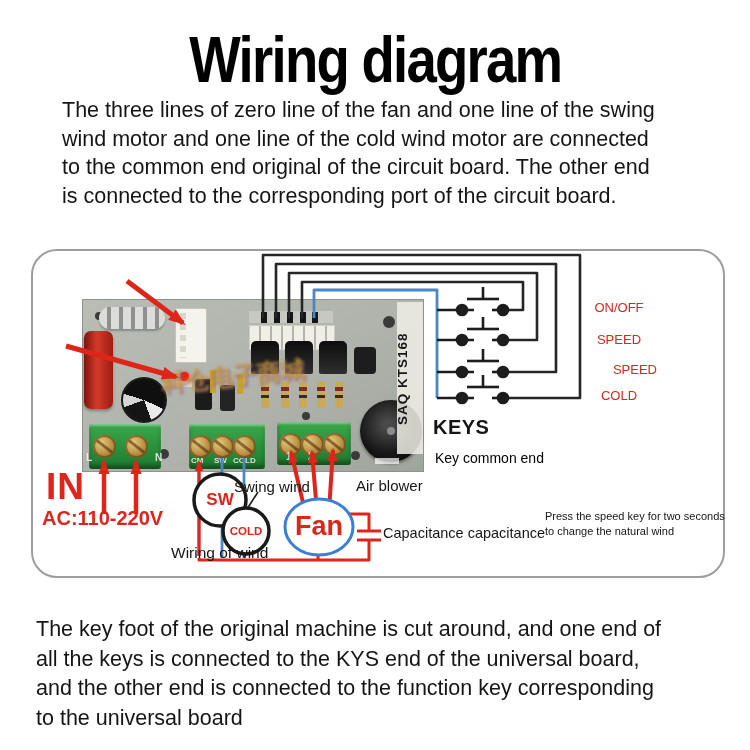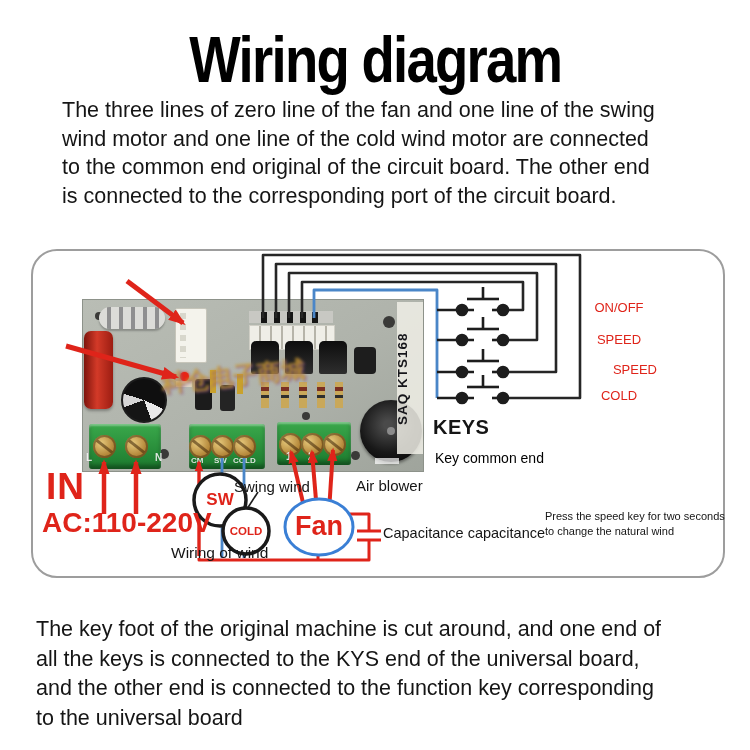--- a/index.html
+++ b/index.html
@@ -61,21 +61,21 @@
   .wmark{left:78px;top:56px;width:230px;color:#c9992f;font-size:24px;font-weight:bold;opacity:.8;
     transform:rotate(-6deg);filter:blur(1.4px);text-shadow:1px 1px 1px #7a3fa0;white-space:nowrap;}
   .datebar{left:292px;top:158px;width:24px;height:6px;background:rgba(255,255,255,.7);filter:blur(.5px);}
   .silk{color:rgba(255,255,255,.85);font-size:10px;font-weight:bold;text-shadow:0 0 1px rgba(0,0,0,.3);}
   
   .overlay{left:0;top:0;width:750px;height:750px;pointer-events:none;}
   
   .lbl{position:absolute;color:#151515;}
   .red{color:#df241a;}
   .lbl-in{left:46px;top:466px;font-size:37px;font-weight:900;letter-spacing:1px;}
-  .lbl-ac{left:42px;top:507px;font-size:28px;font-weight:bold;}
+  .lbl-ac{left:42px;top:507px;font-size:20px;font-weight:bold;}
   .lbl-sw{left:198px;top:490px;width:44px;text-align:center;font-size:17px;font-weight:bold;}
   .lbl-coldc{left:224px;top:525px;width:44px;text-align:center;font-size:11.5px;font-weight:bold;}
   .lbl-fan{left:289px;top:511px;width:60px;text-align:center;font-size:27px;font-weight:bold;}
   .lbl-coldwind{left:234px;top:478px;font-size:15px;}
   .lbl-air{left:336px;top:477px;font-size:15px;margin-left:20px;}
   .lbl-swing{left:171px;top:544px;font-size:15.5px;}
   .lbl-capac{left:383px;top:525px;font-size:14.5px;}
   .lbl-keys{left:433px;top:416px;font-size:20px;font-weight:900;letter-spacing:.5px;}
   .lbl-keysub{left:435px;top:450px;font-size:14px;color:#000000;}
   .lbl-note{left:545px;top:509px;width:182px;font-size:11px;line-height:1.32;}

